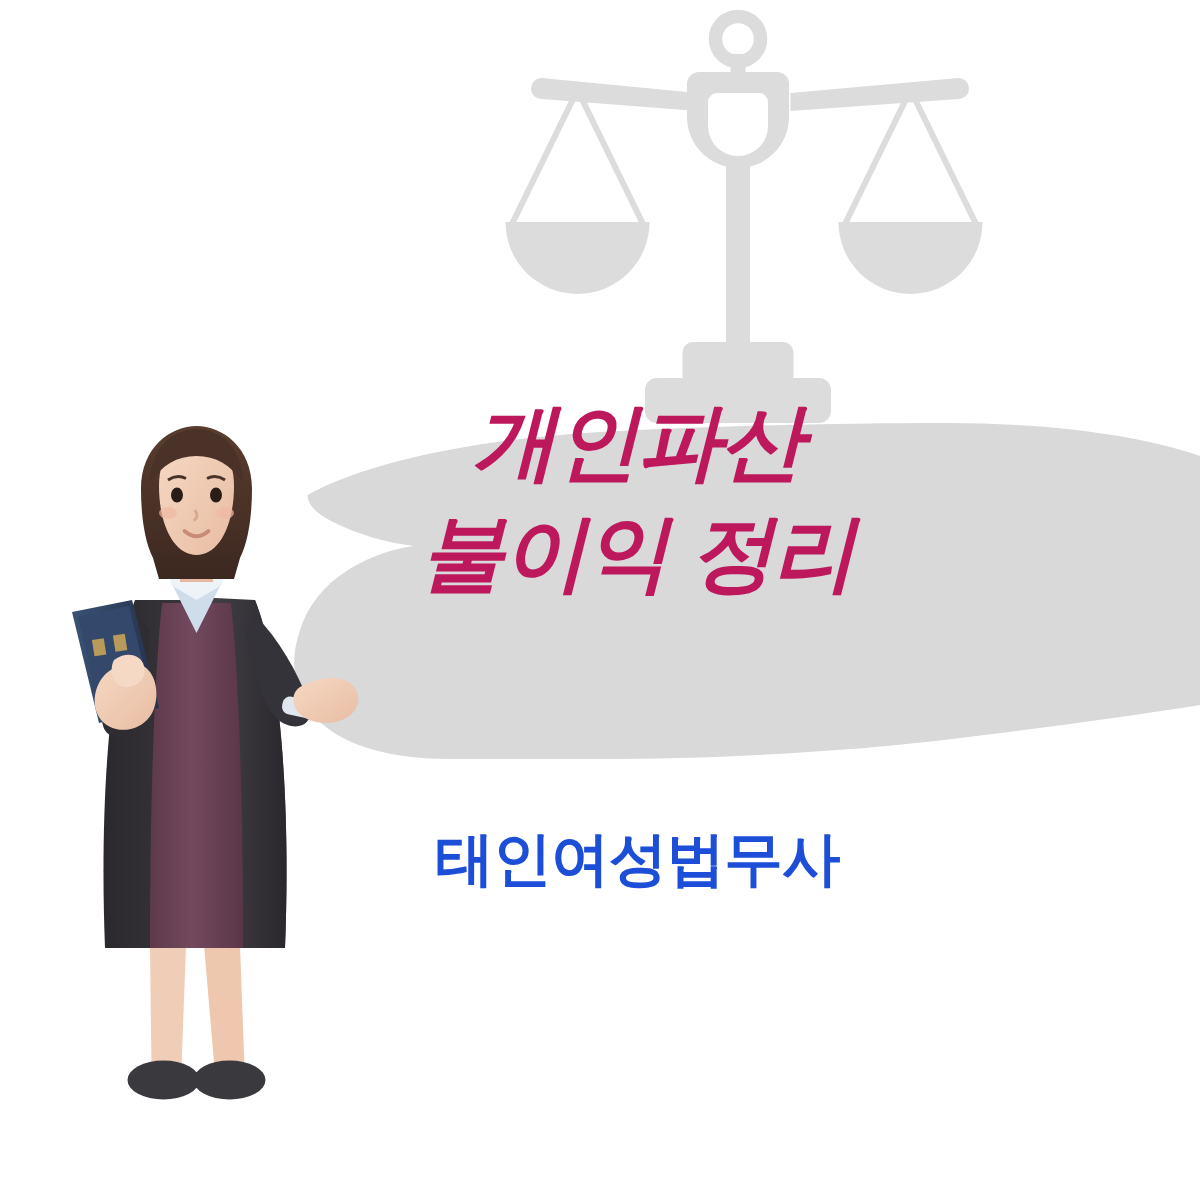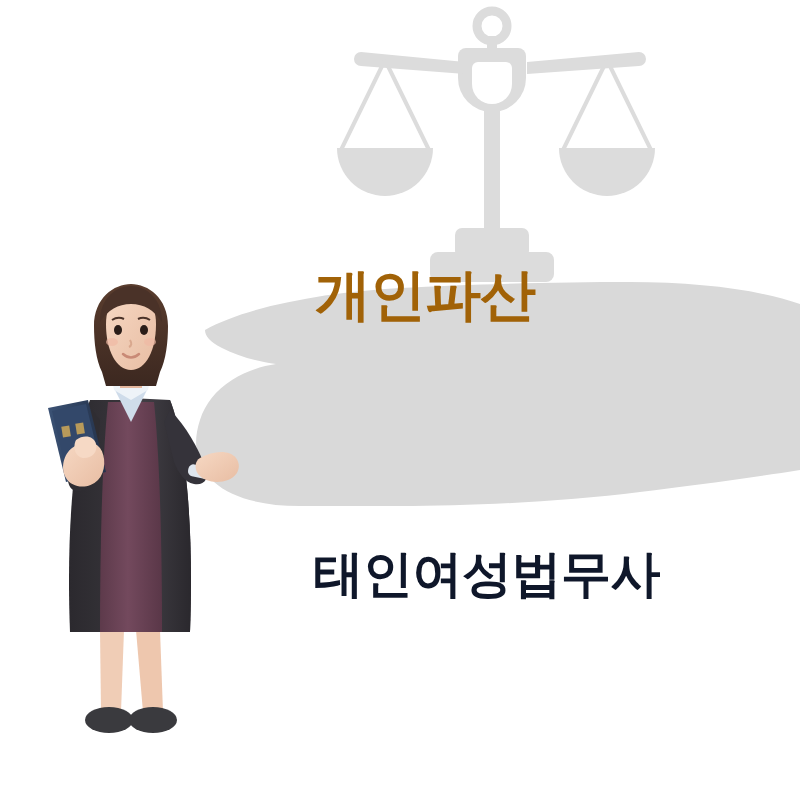--- a/index.html
+++ b/index.html
@@ -49,37 +49,38 @@
   
   .headline {
     position: absolute;
     left: 190px;
     top: 258px;
     width: 470px;
     text-align: center;
   }
   .headline .line {
     display: block;
-    color: #a16207;
+    color: #be185d;
     font-weight: 700;
     font-size: 56px;
     line-height: 74px;
     letter-spacing: -1px;
     white-space: nowrap;
+    font-style: italic;
   }
 
   .subtitle {
     position: absolute;
     left: 190px;
     top: 548px;
     width: 470px;
-    text-align: right;
-    color: #0f172a;
+    text-align: center;
+    color: #1d4ed8;
     font-weight: 700;
-    font-size: 50px;
+    font-size: 39px;
     line-height: 52px;
     letter-spacing: -0.5px;
     white-space: nowrap;
   }
 </style>
 </head>
 <body>
 
 <div class="canvas">
 
@@ -228,17 +229,18 @@
         <ellipse cx="120" cy="62" rx="6" ry="4" fill="#f0b9a4" opacity="0.7"></ellipse>
 
         <path d="M100 60 q3 5 -1 7" stroke="#d9a88e" stroke-width="2" fill="none"></path>
         <path d="M93 74 q8 7 16 0" stroke="#c98a76" stroke-width="2.5" fill="none" stroke-linecap="round"></path>
       </g>
     </svg>
   </div>
 
   <div class="headline">
     <span class="line">개인파산</span>
+    <span class="line">불이익 정리</span>
   </div>
 
   <div class="subtitle">태인여성법무사</div>
 
 </div>
 
 </body></html>

